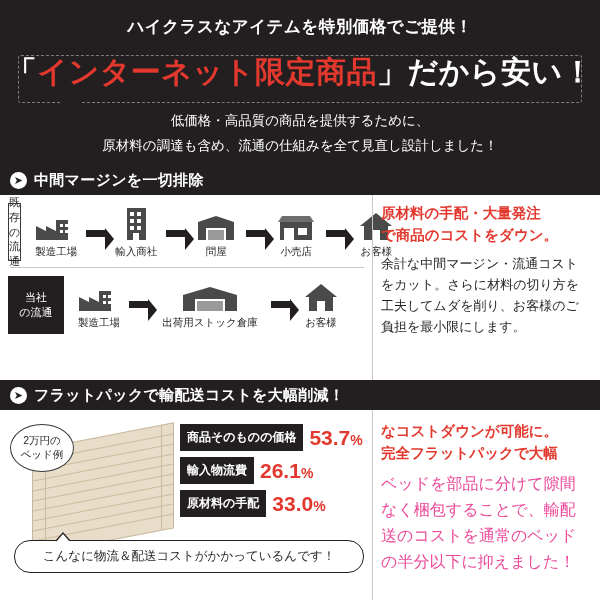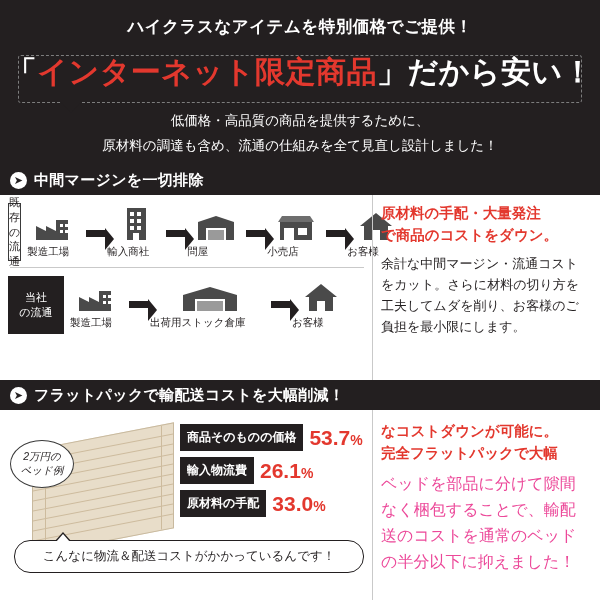--- a/index.html
+++ b/index.html
@@ -78,21 +78,21 @@
   .flowcol{width:372px;box-sizing:border-box;padding:8px 6px 6px 8px;}
   .flowrow{display:flex;align-items:center;margin-bottom:4px;}
   .flowlabel{
     width:56px;height:58px;border:1px solid #3a3a3a;
     display:flex;flex-direction:column;align-items:center;justify-content:center;
     font-size:11px;line-height:1.35;color:#231f20;box-sizing:border-box;
     margin-right:6px;
   }
   .flowlabel.dark{background:#231f20;color:#fff;border-color:#231f20;}
   .icons{display:flex;align-items:flex-end;}
-  .icell{width:58px;}
+  .icell{width:58px;text-align:center;}
   .icell .cap{font-size:10.5px;color:#231f20;margin-top:3px;white-space:nowrap;}
   .icell.wide{width:120px;}
   .arrowsm{
     width:20px;height:0;border-top:7px solid #231f20;position:relative;margin:0 1px 22px 1px;
   }
   .arrowsm:after{
     content:"";position:absolute;right:-8px;top:-9px;
     border-left:9px solid #231f20;
     border-top:11px solid transparent;
     border-bottom:11px solid transparent;
@@ -108,24 +108,24 @@
   }
   .rightcol .body{
     color:#231f20;font-size:13px;line-height:1.62;margin-top:6px;
   }
 
   
   .sec2{display:flex;height:190px;box-sizing:border-box;}
   .leftpanel{width:372px;box-sizing:border-box;padding:10px 6px 6px 8px;position:relative;}
   .bedwrap{position:relative;width:160px;height:120px;float:left;}
   .bedlabel{
-    position:absolute;left:2px;top:20px;width:62px;height:46px;border-radius:50%;
+    position:absolute;left:2px;top:4px;width:62px;height:46px;border-radius:50%;
     border:1px solid #3a3a3a;background:#fff;
     display:flex;flex-direction:column;align-items:center;justify-content:center;
-    font-size:10.5px;line-height:1.3;z-index:3;color:#231f20;font-style:italic;
+    font-size:10.5px;line-height:1.3;z-index:3;color:#231f20;
   }
   .bed{
     position:absolute;left:24px;top:16px;width:140px;height:104px;
     background:#e8ddc9;
     transform:skewY(-11deg) ;
     border:1px solid #c8b99e;
     overflow:hidden;
   }
   .bed .slat{position:absolute;left:0;right:0;height:1px;background:#cdbb9d;}
   .bed .rail{position:absolute;top:0;bottom:0;width:1px;background:#cdbb9d;}

